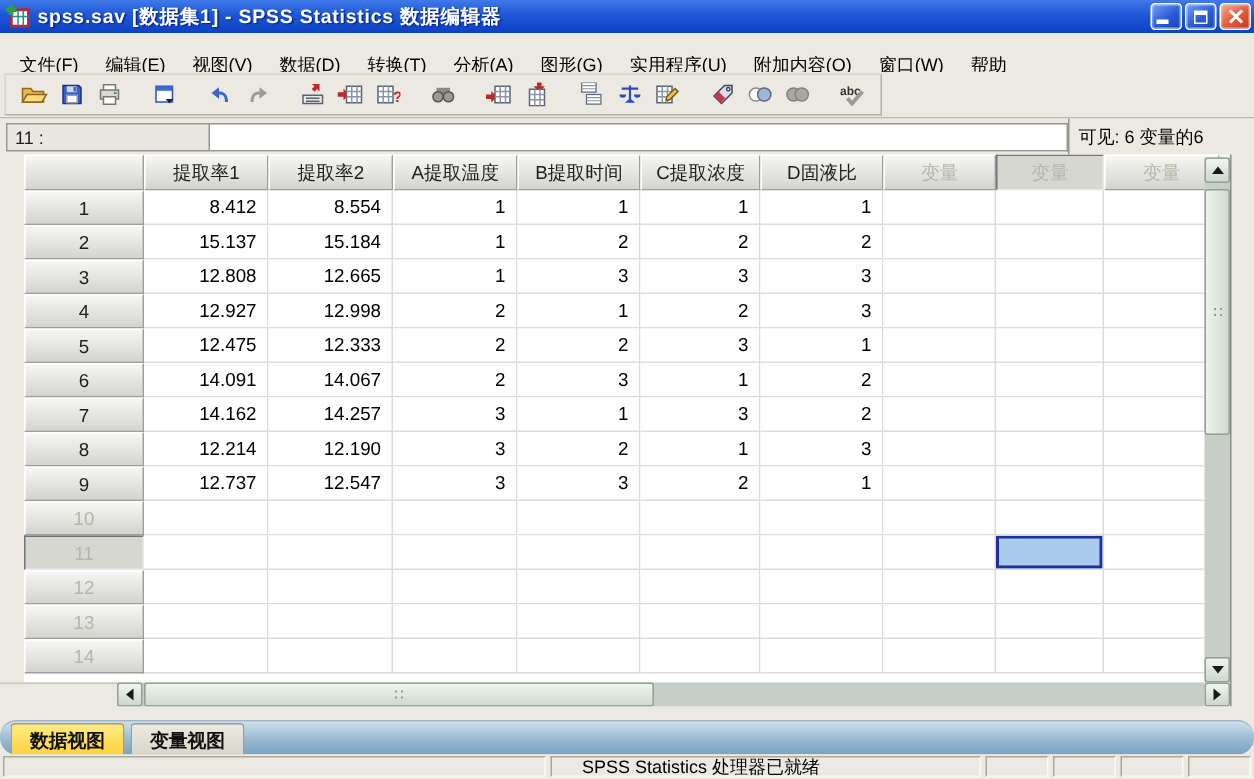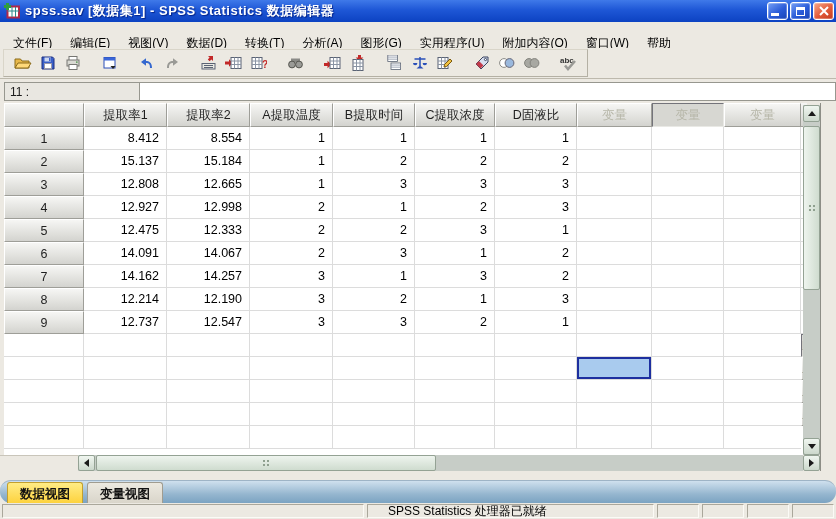--- a/index.html
+++ b/index.html
@@ -42,21 +42,21 @@
   .cellrefbar { left:0; top:79px; width:836px; height:24px; background:#ece9e2;
     display:flex; align-items:center; padding:0 0 0 4px; }
   .refbox { width:136px; height:19px; background:#e9e7e1; border:1px solid #97978f;
     padding:2px 5px; color:#1c1c1c; }
   .formula { flex:1; height:19px; background:#fff; border:1px solid #97978f; border-left:none;
     font-family:"Liberation Sans",sans-serif; font-size:12px; padding:0 4px; outline:none; }
   .visible-label { width:124px; height:24px; border-left:1px solid #97978f;
     display:flex; align-items:center; padding-left:6px; color:#000; white-space:nowrap; }
 
   
-  .gridwrap { left:4px; top:103px; width:803px; height:352px; background:#fff; overflow:hidden; }
+  .gridwrap { left:16px; top:103px; width:803px; height:352px; background:#fff; overflow:hidden; }
   .grid { display:grid; grid-template-rows:24px repeat(14,23px); }
   .gh { background:linear-gradient(180deg,#f6f6f4 0%,#dededa 70%,#d3d3cf 100%);
     border:1px solid; border-color:#ffffff #9e9e98 #9e9e98 #ffffff;
     display:flex; align-items:center; justify-content:center;
     color:#1f1f1f; font-size:12.5px; white-space:nowrap; overflow:hidden; }
   .gh.dim { color:#b6b6a8; }
   .gh.pressed { border-color:#73737a #e9e9e5 #e9e9e5 #73737a; background:#d7d7d2; }
   .gh.filler, .cell.filler { background:#fff; border:none; border-bottom:1px solid #dcdcdc; }
   .gh.filler { border-bottom:1px solid #9e9e98; background:linear-gradient(180deg,#f6f6f4,#d3d3cf); }
   .cell { background:#fff; border-right:1px solid #dcdcdc; border-bottom:1px solid #dcdcdc;
@@ -371,20 +371,21 @@
             </svg>
           </span>
         </div>
       </div>
     </div>
 </div>
 
 <div class="abs cellrefbar">
   <div class="refbox">11 :</div>
   <input class="formula" value="" style="">
+  <div class="visible-label">可见: 6 变量的6</div>
 </div>
 
 <div class="abs gridwrap">
   <div class="grid" style="grid-template-columns: 80px 83px 83px 83px 82px 80px 82px 75px 72px 77px 1fr;">
       <div class="gh"></div>
       <div class="gh">提取率1</div>
       <div class="gh">提取率2</div>
       <div class="gh">A提取温度</div>
       <div class="gh">B提取时间</div>
       <div class="gh">C提取浓度</div>
@@ -485,20 +486,21 @@
       <div class="cell">12.737</div>
       <div class="cell">12.547</div>
       <div class="cell">3</div>
       <div class="cell">3</div>
       <div class="cell">2</div>
       <div class="cell">1</div>
       <div class="cell"></div>
       <div class="cell"></div>
       <div class="cell"></div>
       <div class="cell filler"></div>
+      <div class="gh dim">10</div>
       <div class="cell"></div>
       <div class="cell"></div>
       <div class="cell"></div>
       <div class="cell"></div>
       <div class="cell"></div>
       <div class="cell"></div>
       <div class="cell"></div>
       <div class="cell"></div>
       <div class="cell"></div>
       <div class="cell filler"></div>

